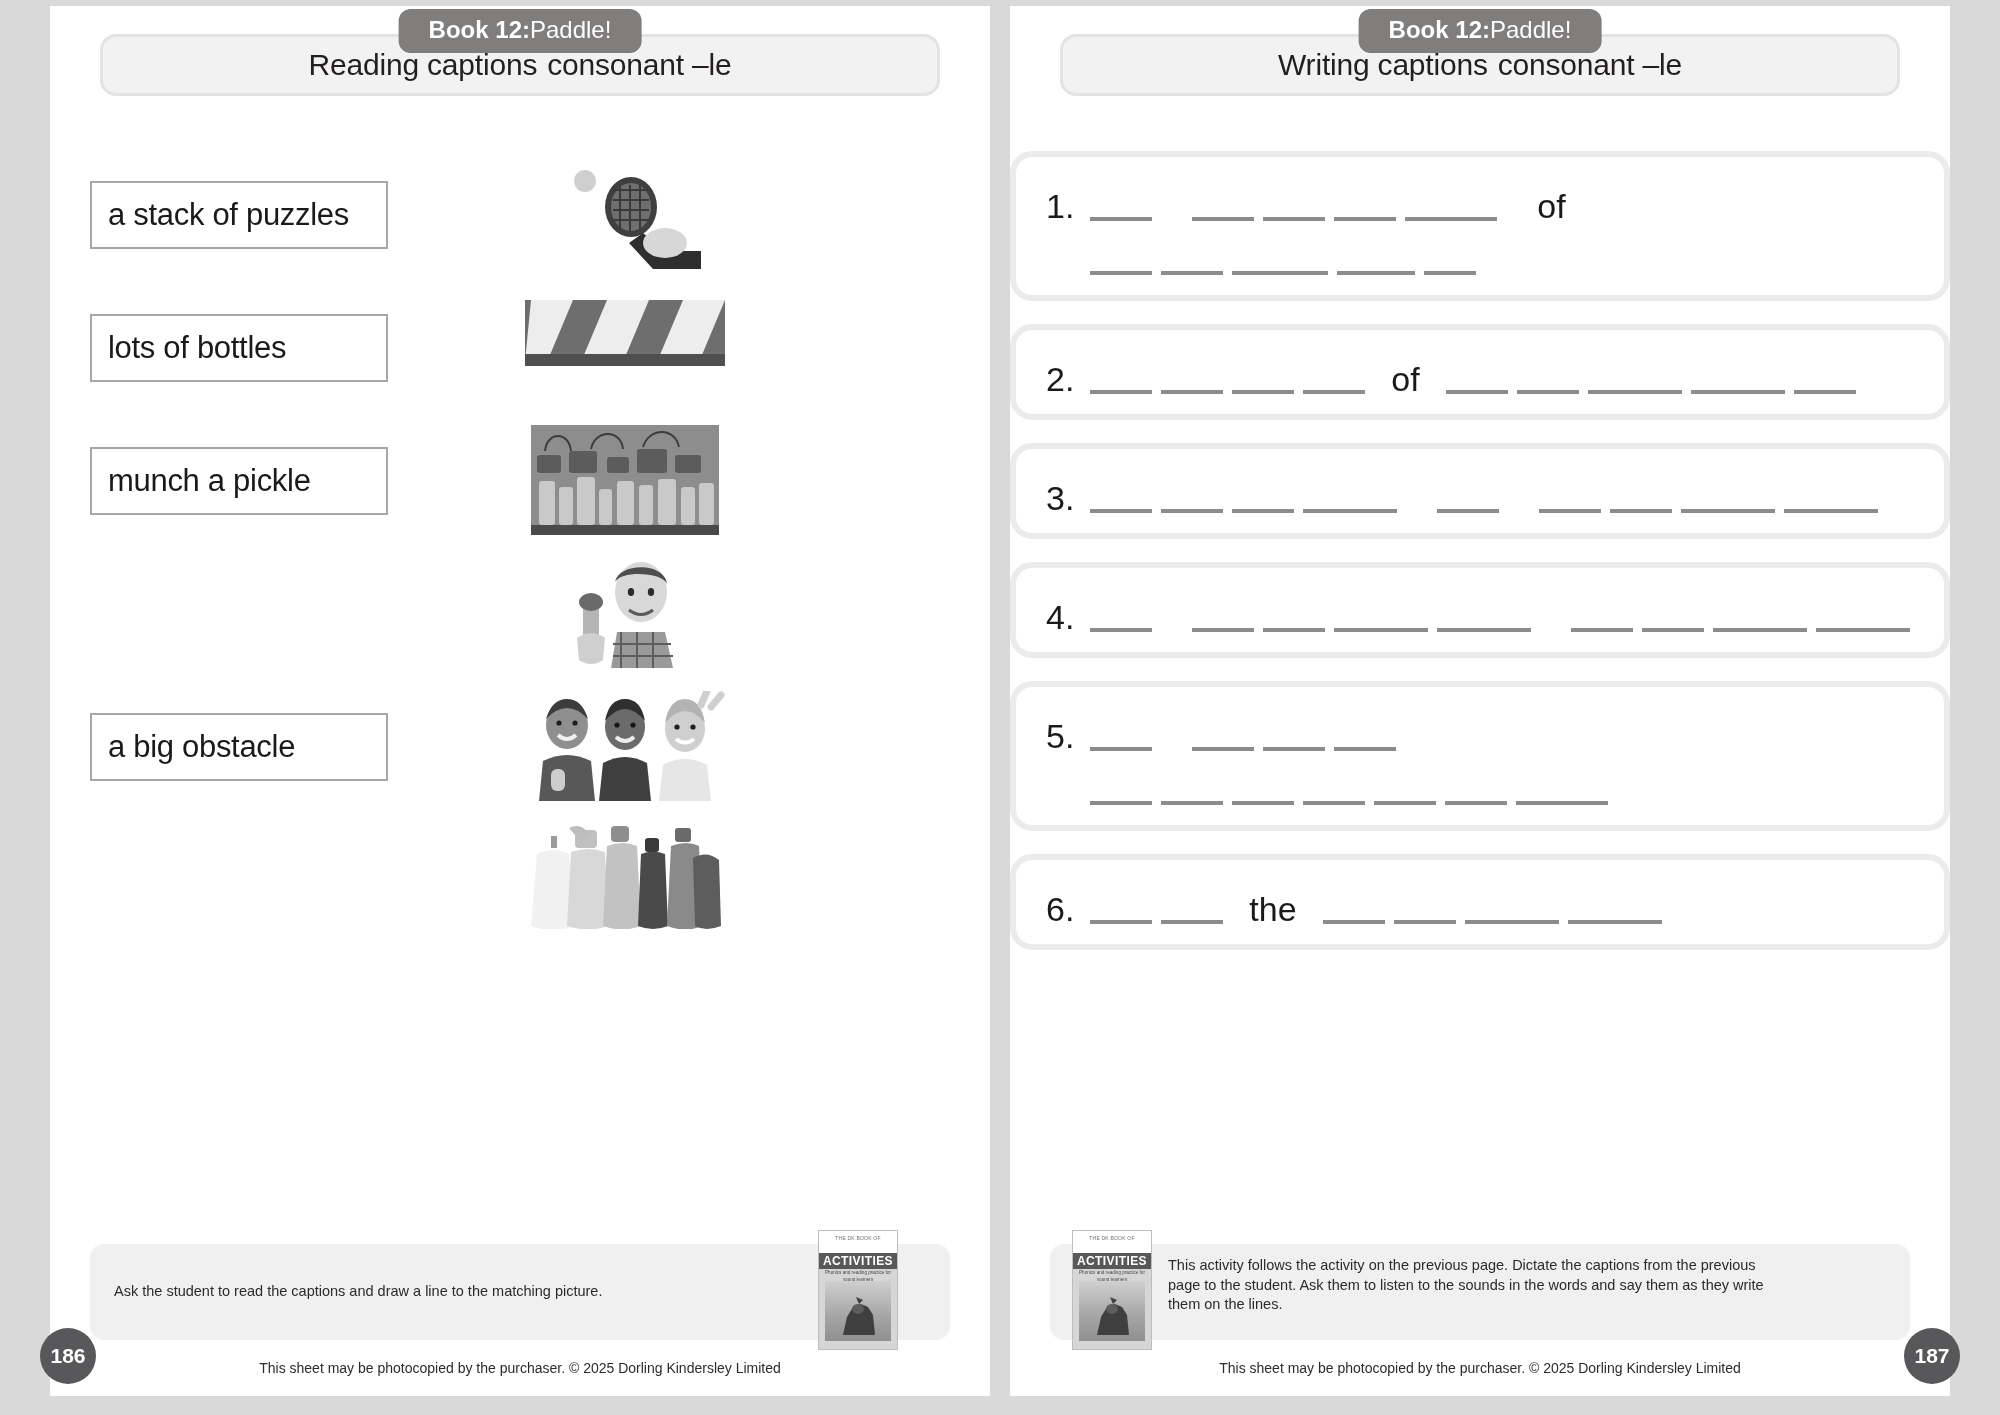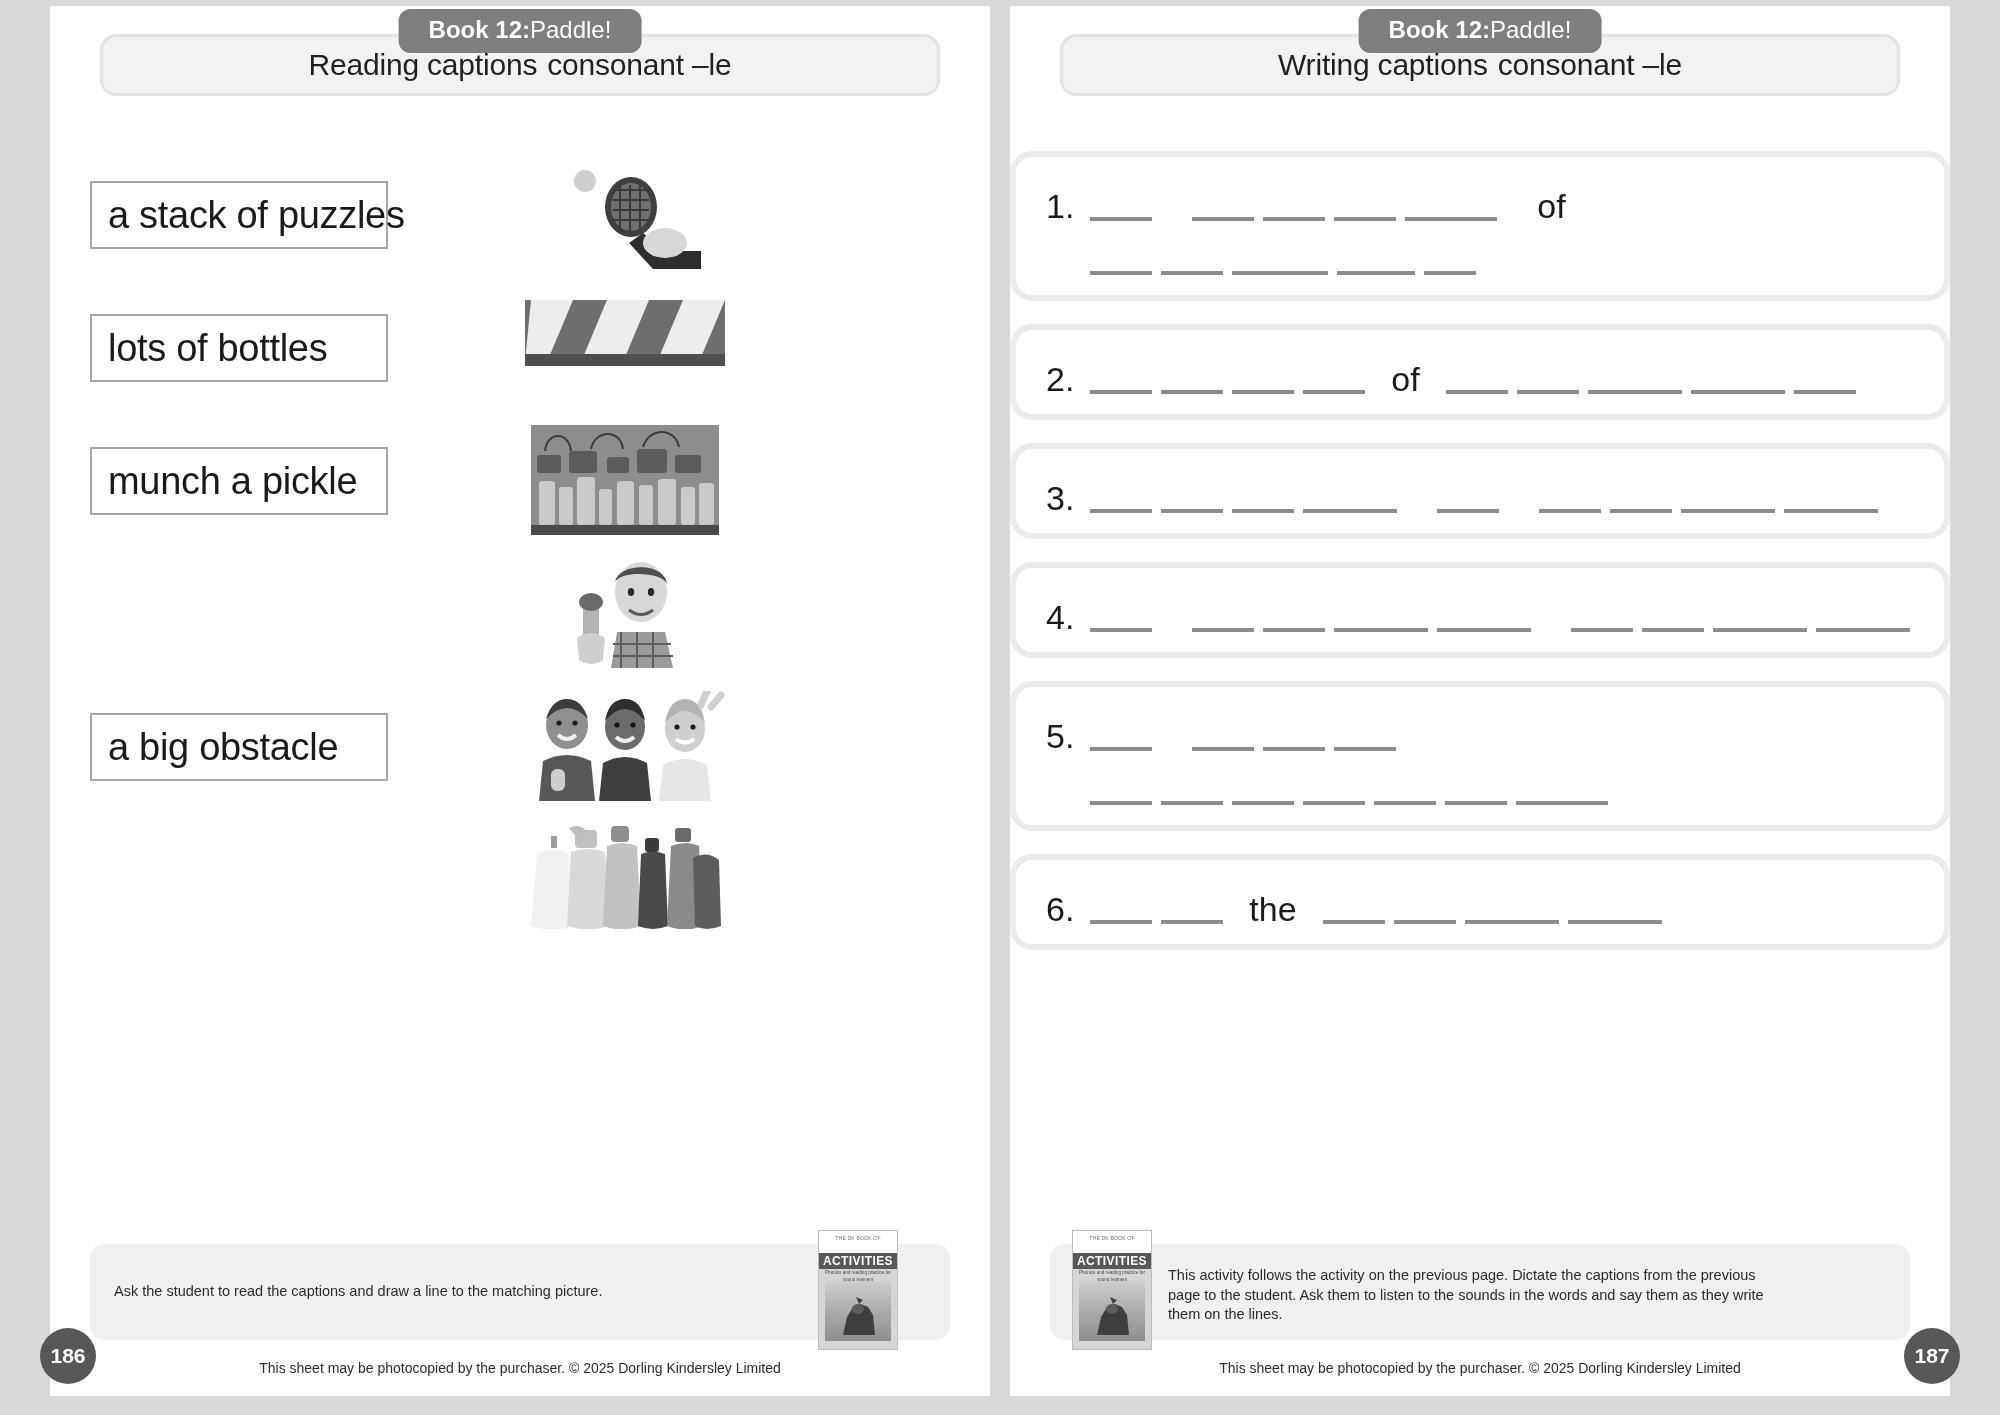--- a/index.html
+++ b/index.html
@@ -117,21 +117,21 @@
     box-sizing: border-box;
     width: 298px;
     height: 68px;
     border: 2px solid #a7a7a7;
     background: #ffffff;
     display: flex;
     align-items: center;
     padding-left: 16px;
   }
   .caption-text {
-    font-size: 38px;
+    font-size: 31px;
     color: #1a1a1a;
     letter-spacing: -0.3px;
     white-space: nowrap;
   }
   .pic-slot {
     position: absolute;
     left: 435px;
     top: -22px;
     width: 200px;
     height: 115px;
@@ -199,21 +199,21 @@
     background: #f0f0f0;
     border-radius: 14px;
   }
   .footer-note .note-text {
     position: absolute;
     font-size: 14.5px;
     color: #2b2b2b;
     line-height: 1.35;
   }
   .left-note-text  { left: 24px; top: 38px; width: 560px; }
-  .right-note-text { left: 118px; top: 22px; width: 620px; }
+  .right-note-text { left: 118px; top: 12px; width: 620px; }
 
   .book-thumb {
     position: absolute;
     width: 78px;
     height: 118px;
     background: #d6d6d6;
     border: 1px solid #bdbdbd;
     overflow: hidden;
   }
   .left-thumb  { right: 52px; top: -14px; }

